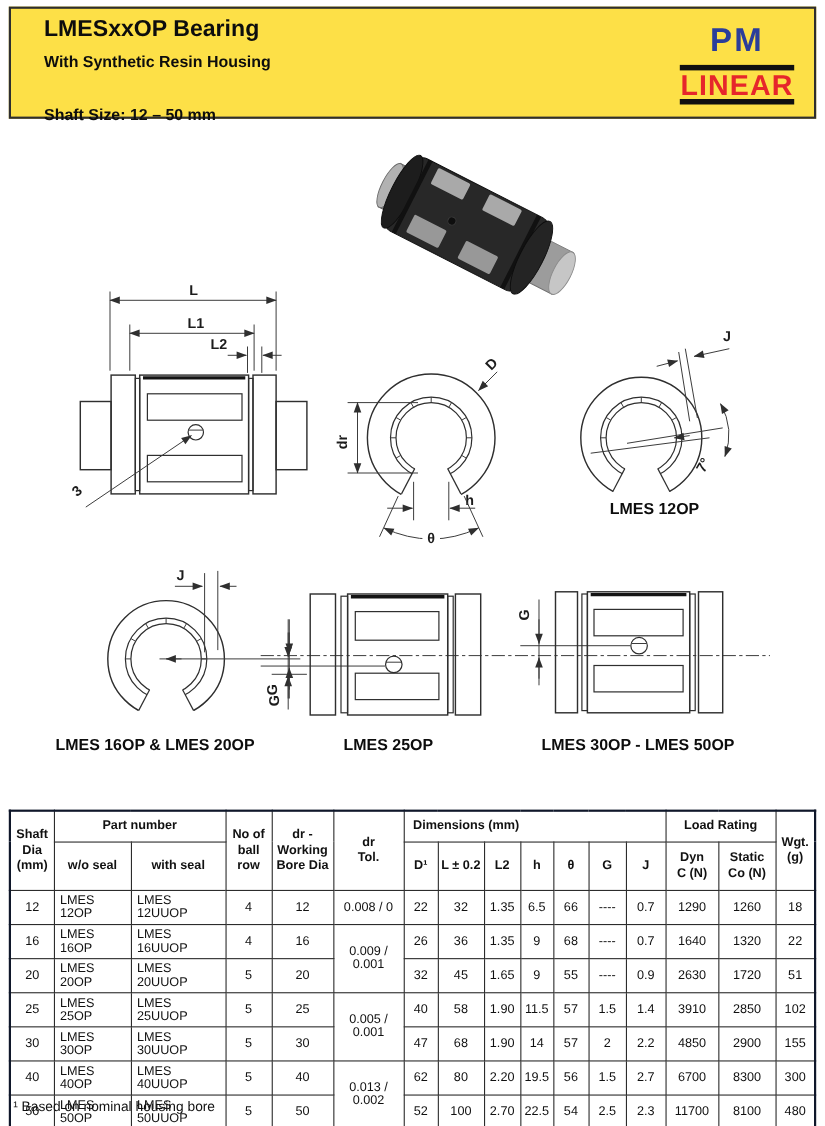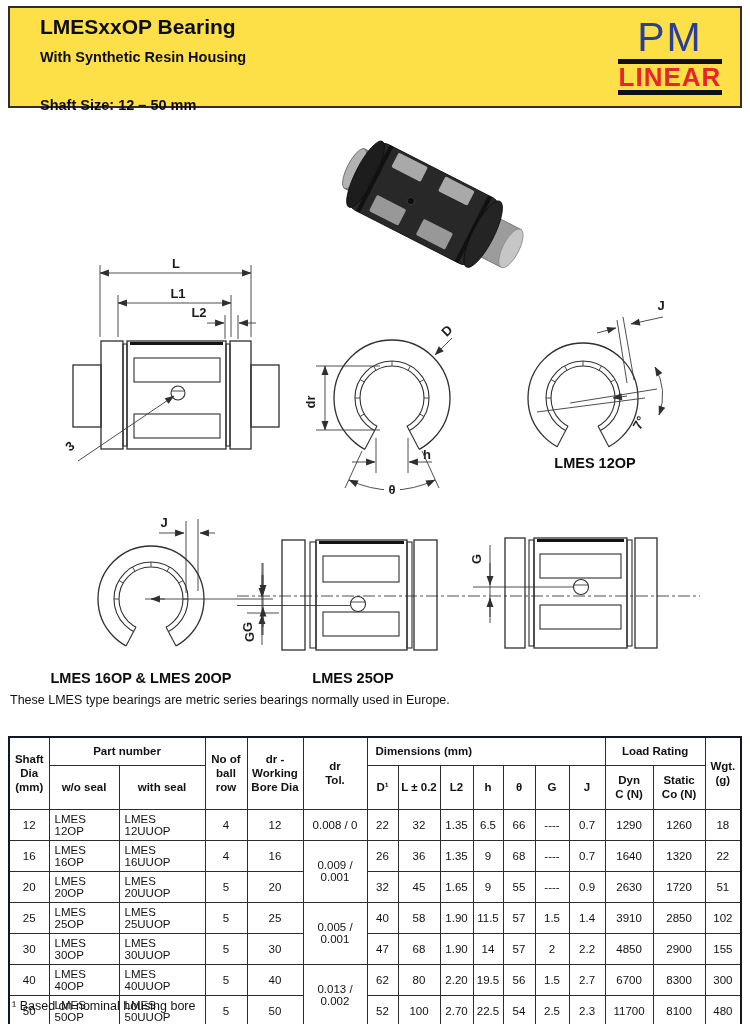--- a/index.html
+++ b/index.html
@@ -6,21 +6,21 @@
   .page{position:relative;width:750px;height:1024px;background:#fff;
         font-family:"Liberation Sans",sans-serif;color:#111;overflow:hidden;}
 
   
   .hdr{position:absolute;left:8px;top:6px;width:734px;height:102px;
        background:#fde047;border:2px solid #2e2e2e;box-sizing:border-box;}
   .hdr-title{position:absolute;left:30px;top:7px;font-size:21px;font-weight:bold;color:#0d0d0d;}
   .hdr-sub{position:absolute;left:30px;top:41px;font-size:14.5px;font-weight:bold;color:#0d0d0d;}
   .hdr-shaft{position:absolute;left:30px;top:71px;font-size:14.5px;font-weight:bold;color:#0d0d0d;margin-top:18px;}
   .logo{position:absolute;right:18px;top:8px;width:104px;text-align:center;}
-  .logo-pm{font-size:41px;font-weight:400;color:#2b3e9a;letter-spacing:2px;line-height:42px;}
+  .logo-pm{font-size:30px;font-weight:700;color:#2b3e9a;letter-spacing:2px;line-height:42px;}
   .logo-bar{height:5px;background:#101010;margin:1px 0;}
   .logo-linear{font-size:26px;font-weight:800;color:#e6262b;letter-spacing:1px;line-height:24px;}
 
   
   .draw{position:absolute;}
   .ol{stroke:#2f2f2f;stroke-width:1.3;fill:none;}
   .ow{stroke:#2f2f2f;stroke-width:1.1;fill:none;}
   .dl{stroke:#3a3a3a;stroke-width:0.9;fill:none;}
   .cl{stroke:#3a3a3a;stroke-width:0.9;fill:none;stroke-dasharray:12 3 3 3;}
   .dt{font-family:"Liberation Sans",sans-serif;font-weight:bold;font-size:13px;fill:#1c1c1c;}
@@ -262,22 +262,22 @@
     <rect class="ow" x="72" y="90" width="81" height="24"></rect>
     <circle class="ow" cx="113" cy="72" r="7.5" fill="#ffffff"></circle>
     <line class="dl" x1="106" y1="70" x2="120" y2="70"></line>
     <rect class="ow" x="159" y="25" width="5" height="106"></rect>
     <rect class="ol" x="167" y="23" width="22" height="110"></rect>
     <line class="dl" x1="22" y1="30" x2="22" y2="108"></line>
     <line class="dl" x1="22" y1="48" x2="22" y2="70" marker-end="url(#m6)"></line>
     <line class="dl" x1="22" y1="102" x2="22" y2="83" marker-end="url(#m6)"></line>
     <text class="dt" x="13" y="44" text-anchor="middle" transform="rotate(-90 13 44)">G</text>
   </svg>
-
-  <div class="intro">These LMES type bearings are metric series bearings normally used in Europe.</div>
+  <div class="cap" style="left:462px;top:670px;width:236px">LMES 30OP - LMES 50OP</div>
+
 
   <table class="spec">
     <colgroup>
       <col style="width:40px">
         <col style="width:70px">
         <col style="width:86px">
         <col style="width:42px">
       <col style="width:56px">
         <col style="width:64px">
         <col style="width:31px">

